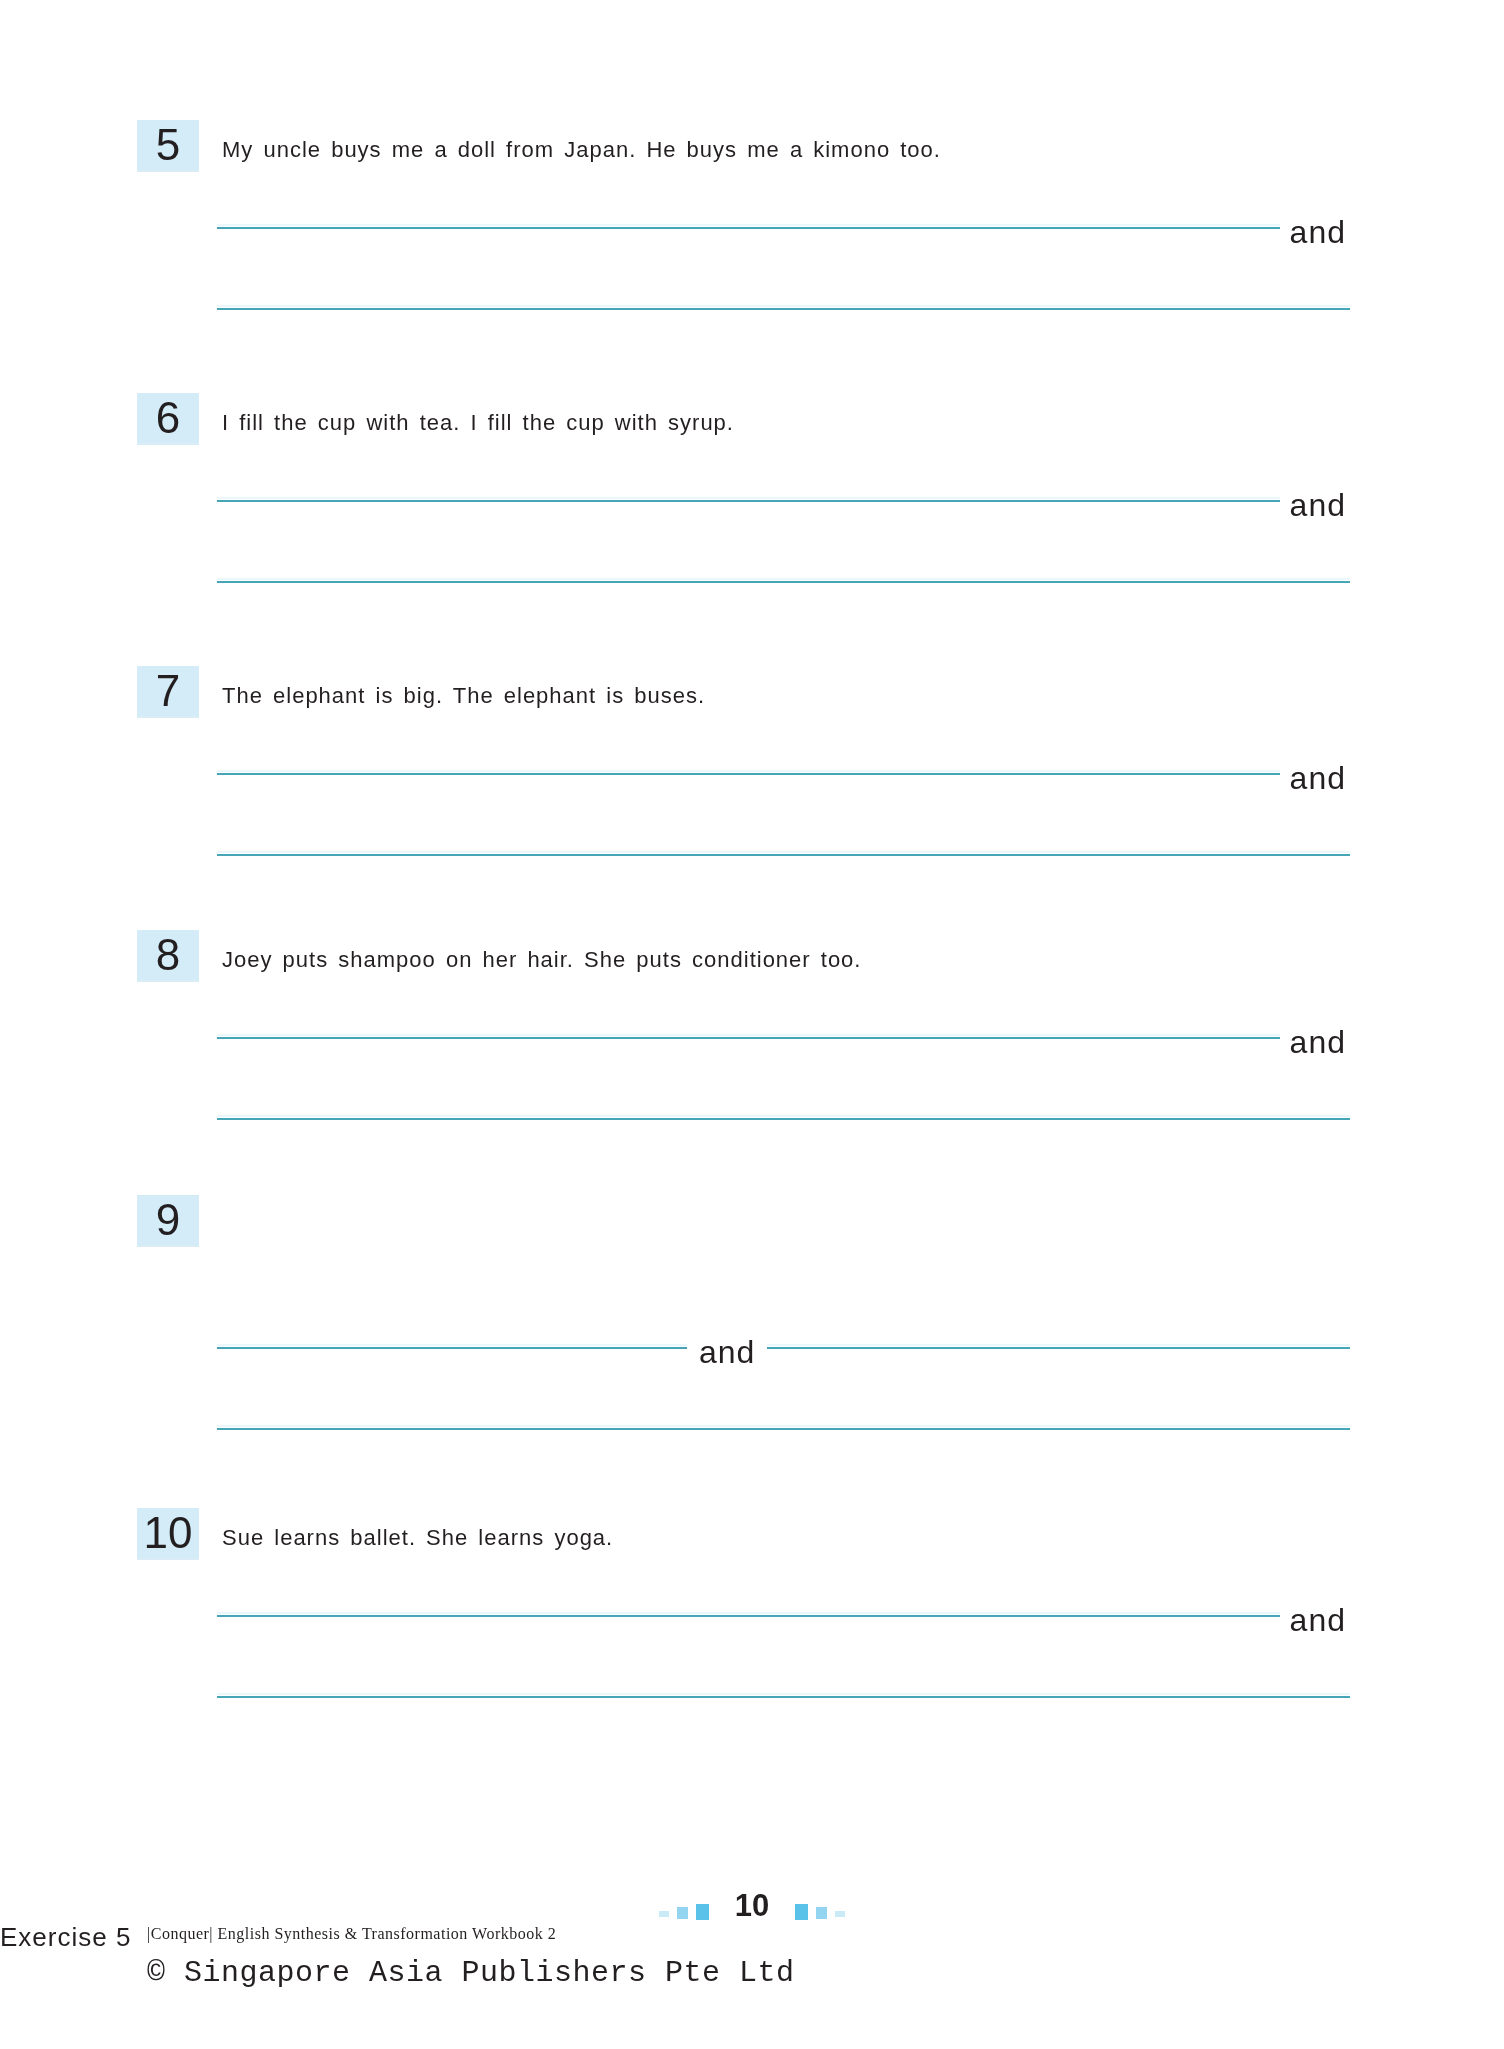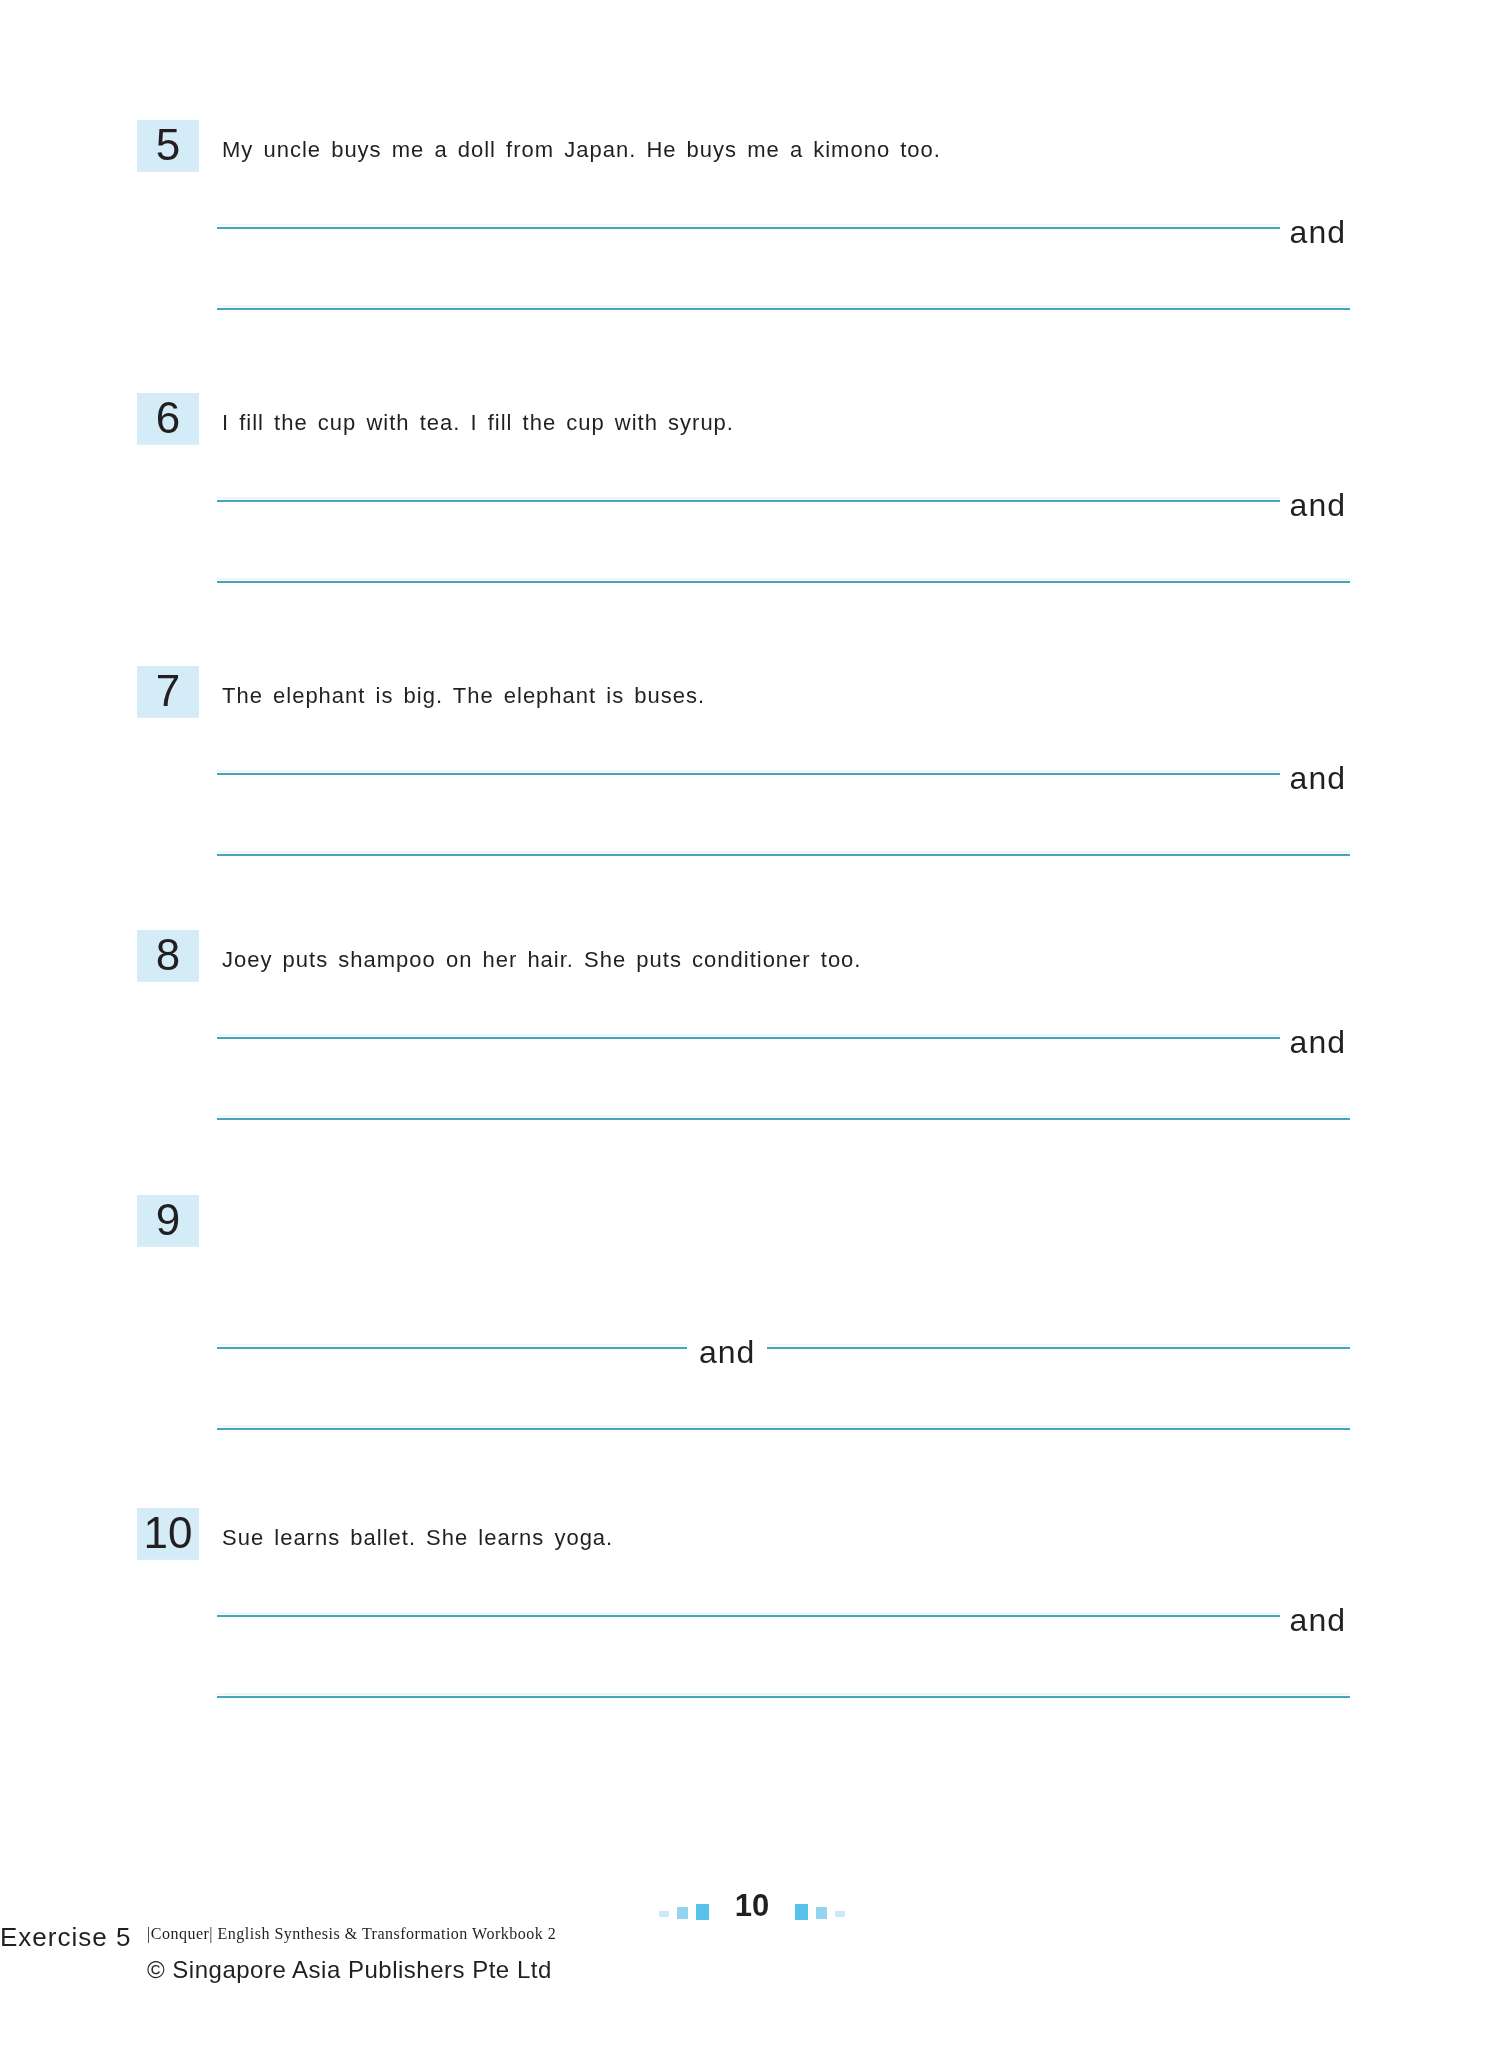--- a/index.html
+++ b/index.html
@@ -44,21 +44,21 @@
   .exercise{
     position:absolute;left:0;right:0;top:1922px;
     font-size:26px;letter-spacing:1px;
   }
   .booktitle{
     position:absolute;left:147px;top:1925px;
     font-family:"Liberation Serif",serif;font-size:16px;letter-spacing:.5px;
   }
   .copyright{
     position:absolute;left:147px;top:1956px;
-    font-family:Liberation Sans, sans-serif;font-size:24px;letter-spacing:.5px;
+    font-family:Liberation Mono, monospace;font-size:30px;letter-spacing:.5px;
   }
 </style>
 </head>
 <body style="--text: #231f20; --number-box-bg: #d3ecf8; --answer-line: #46a5b6; --square-near: #5ac1e8; --square-mid: #93d5f0; --square-far: #c9ebf8;">
 
 <section class="q" style="top:120px">
   <div class="qnum">
     <span>5</span>
   </div>
   <div class="qtext">My uncle buys me a doll from Japan. He buys me a kimono too.</div>

